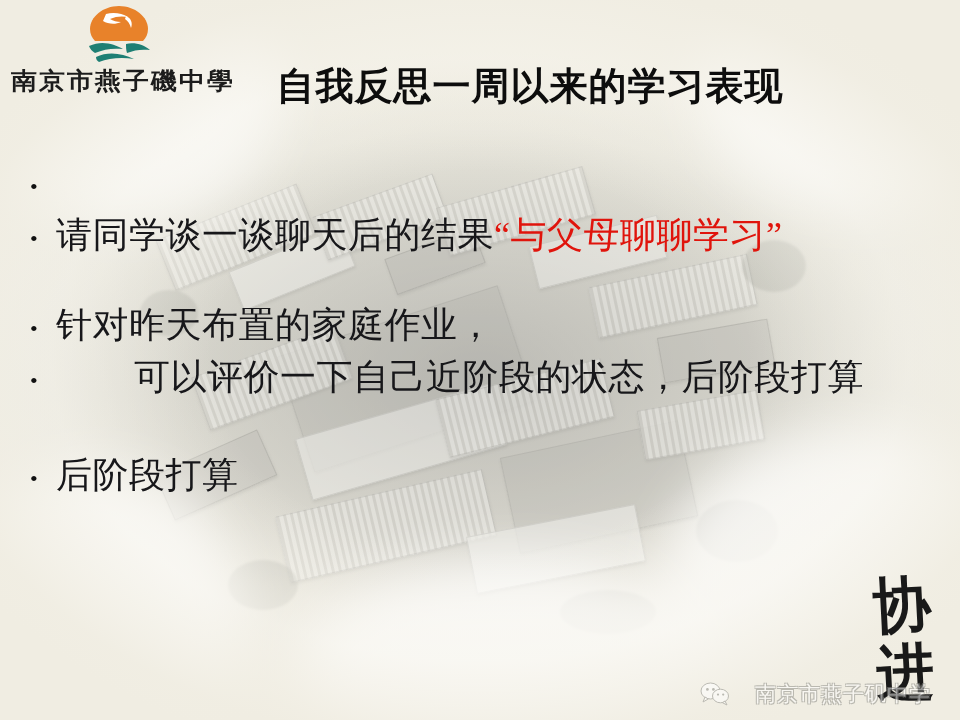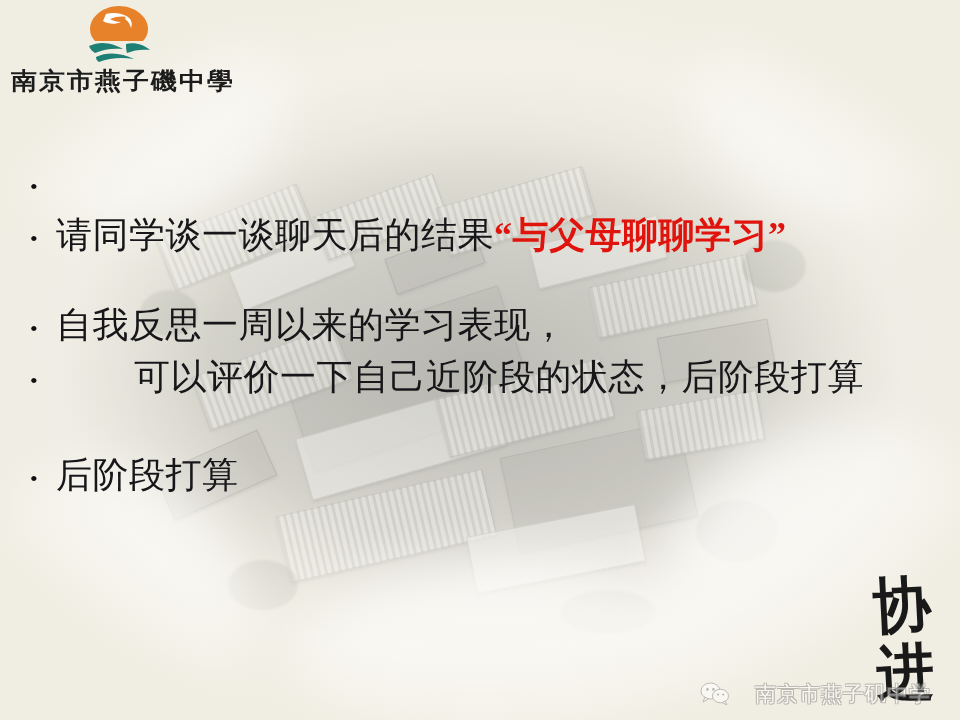--- a/index.html
+++ b/index.html
@@ -139,21 +139,21 @@
     flex: 1 1 auto;
     font-family: "Liberation Serif", "DejaVu Serif", serif;
     font-size: 36px;
     line-height: 46px;
     color: #17171a;
     white-space: nowrap;
     letter-spacing: 0.5px;
   }
   .bullet-text .accent {
     color: #e0140c;
-    font-weight: bold;
+    font-weight: normal;
     margin-top: 12px;
   }
   .bullet-text .indent { display: inline-block; width: 78px; }
   .spacer-row { height: 38px; }
   .spacer-row-lg { height: 46px; }
 
   
   .calli {
     position: absolute;
     right: 10px;
@@ -238,38 +238,39 @@
         <path d="M24 10 C31 8 40 9 46 13 C41 12 34 12 28 15 C31 17 35 18 39 18 C33 21 26 20 21 17 Z" fill="#ffffff"></path>
         <path d="M44 12 C49 14 51 19 49 24 C48 20 46 17 43 15 Z" fill="#ffffff"></path>
         <path d="M7 42 C20 36 32 40 41 45 C31 44 22 45 13 49 C10 47 8 45 7 42 Z" fill="#1e7f74"></path>
         <path d="M44 40 C53 38 62 41 68 46 C60 45 52 46 45 49 C44 46 44 43 44 40 Z" fill="#1e7f74"></path>
         <path d="M14 53 C26 47 40 49 52 55 C40 53 27 54 17 58 C15 57 14 55 14 53 Z" fill="#1e7f74"></path>
       </svg>
     </div>
     <div class="logo-text">南京市燕子磯中學</div>
   </div>
 
+  <div class="title">自我反思一周以来的学习表现</div>
 
   <div class="body">
 
     <div class="bullet-row">
       <span class="bullet-dot">•</span>
       <span class="bullet-text"></span>
     </div>
 
     <div class="bullet-row">
       <span class="bullet-dot">•</span>
       <span class="bullet-text"><span>请同学谈一谈聊天后的结果</span><span class="accent">“与父母聊聊学习”</span></span>
     </div>
 
     <div class="spacer-row"></div>
 
     <div class="bullet-row">
       <span class="bullet-dot">•</span>
-      <span class="bullet-text">自我反思一周以来的学习表现，</span>
+      <span class="bullet-text">针对昨天布置的家庭作业，</span>
     </div>
 
     <div class="bullet-row">
       <span class="bullet-dot">•</span>
       <span class="bullet-text"><span class="indent"></span><span>可以评价一下自己近阶段的状态，后阶段打算</span></span>
     </div>
 
     <div class="spacer-row-lg"></div>
 
     <div class="bullet-row">

